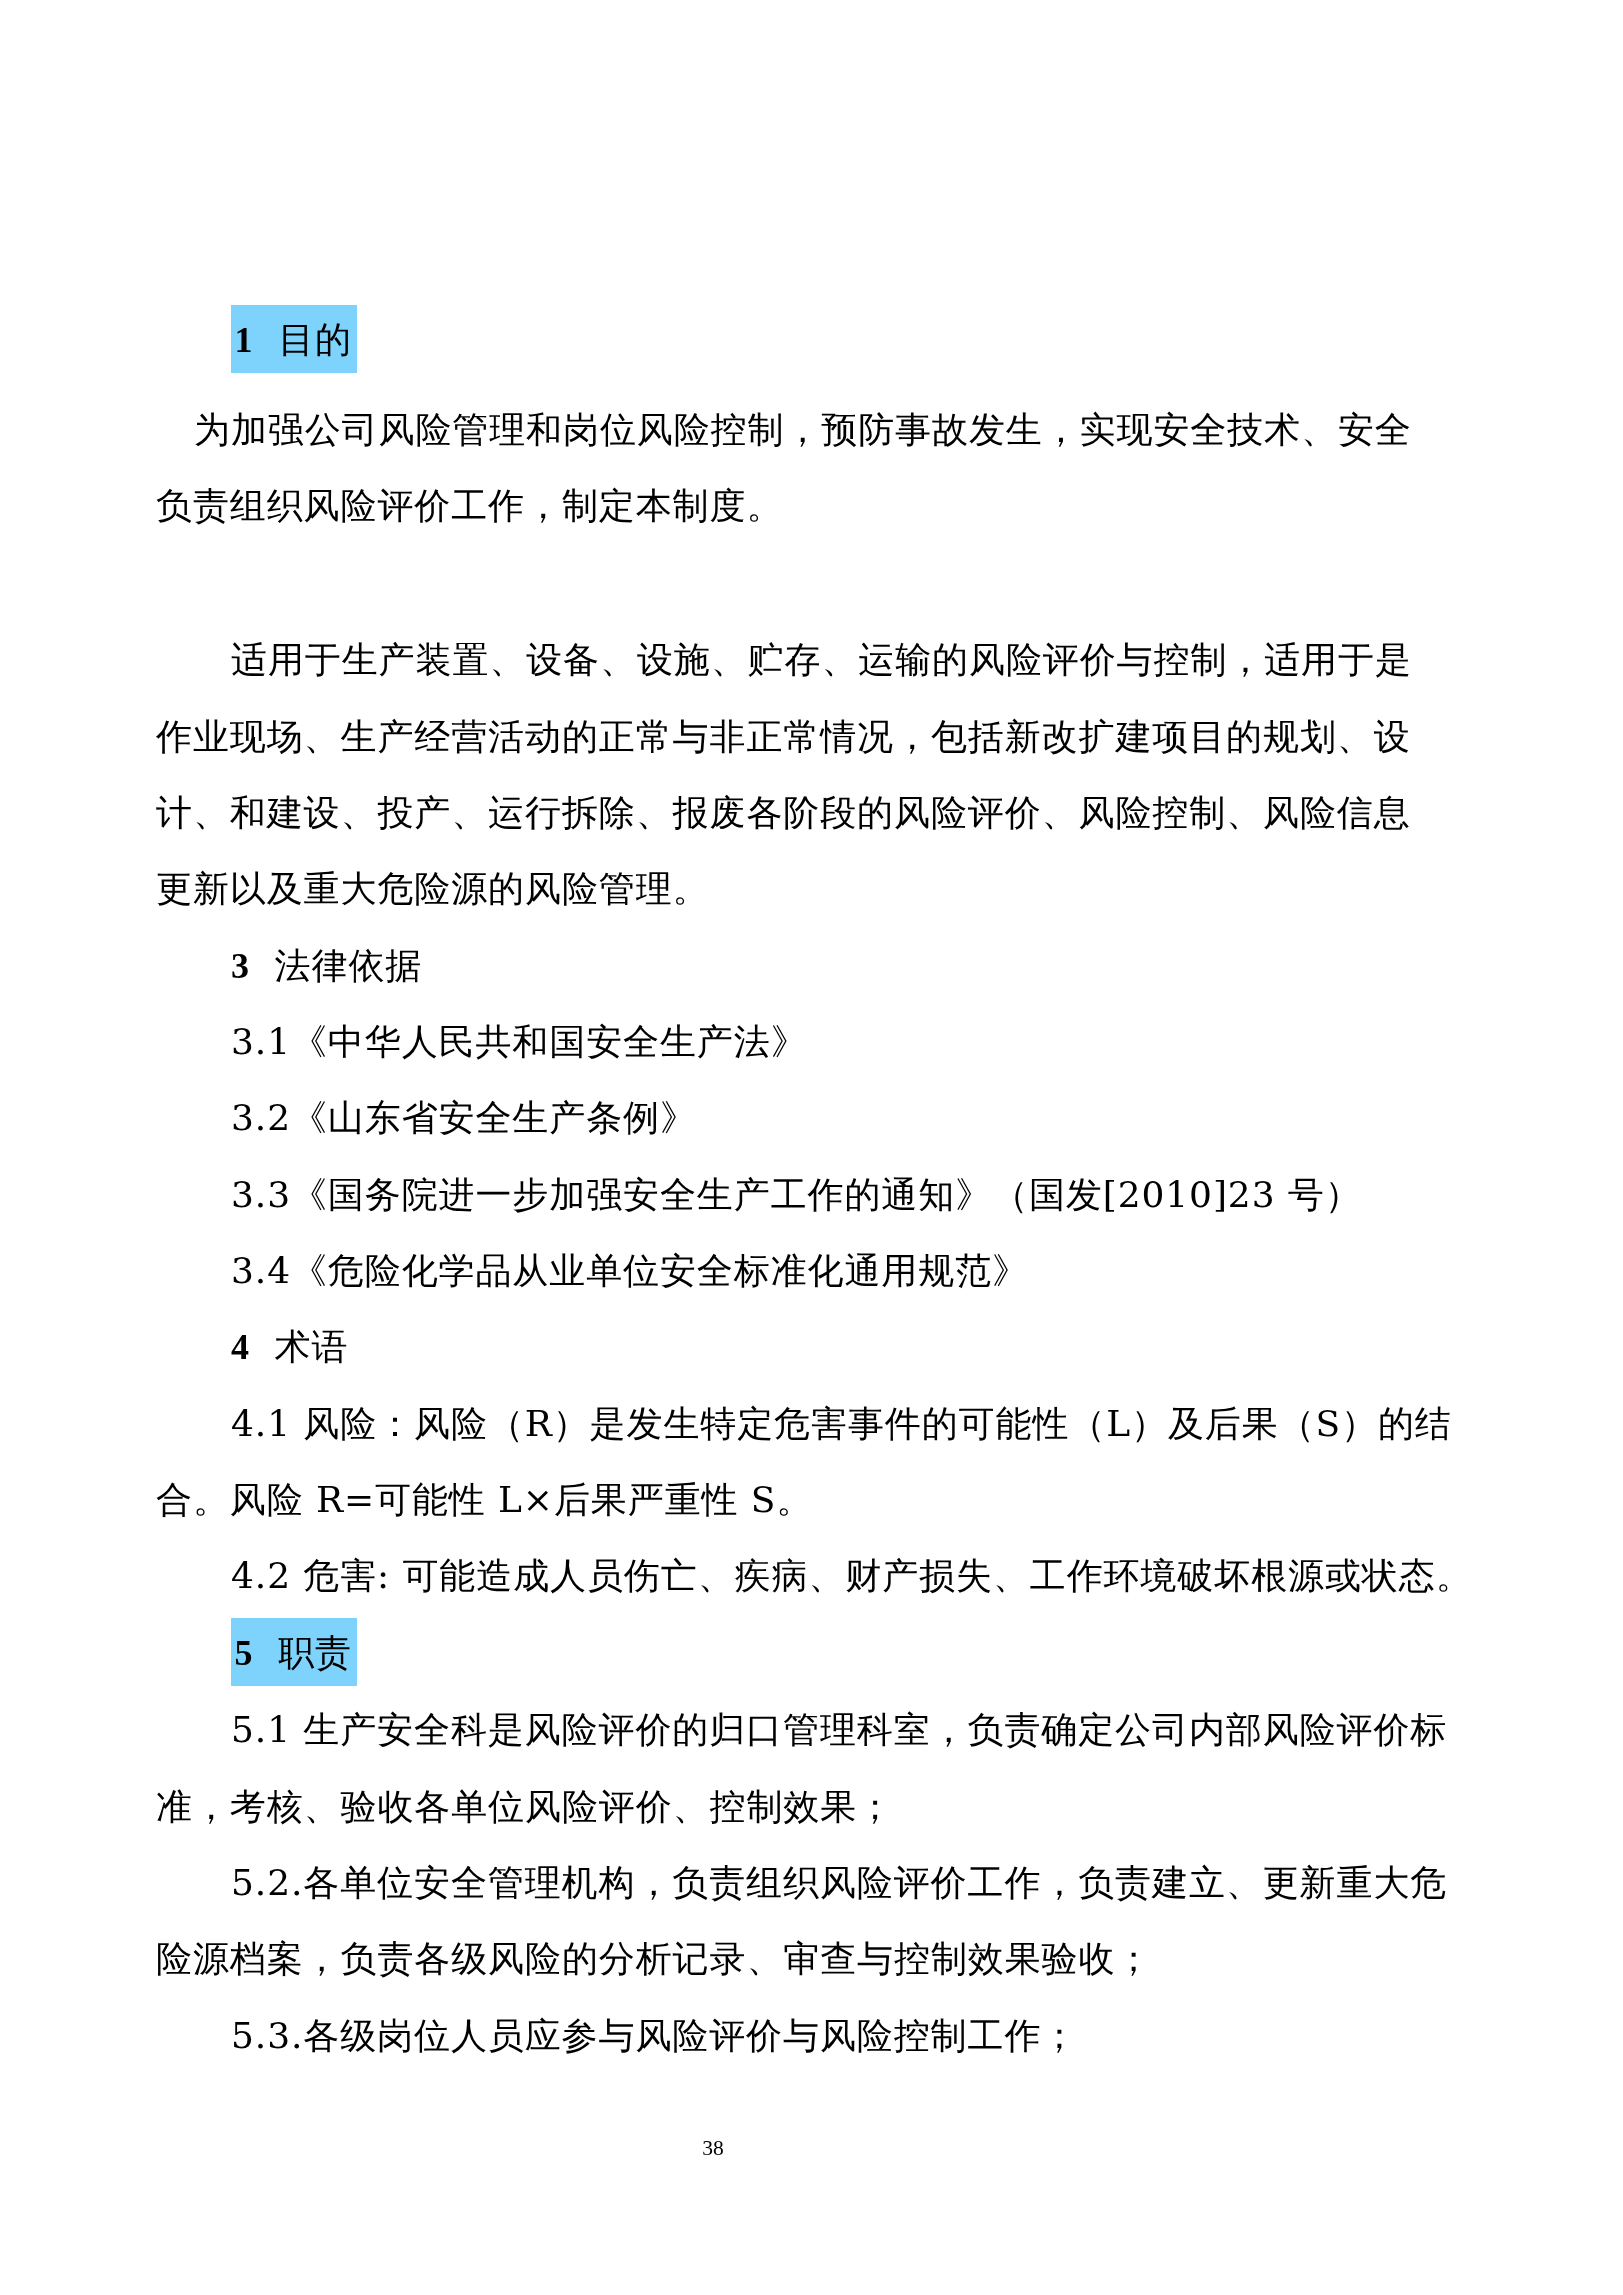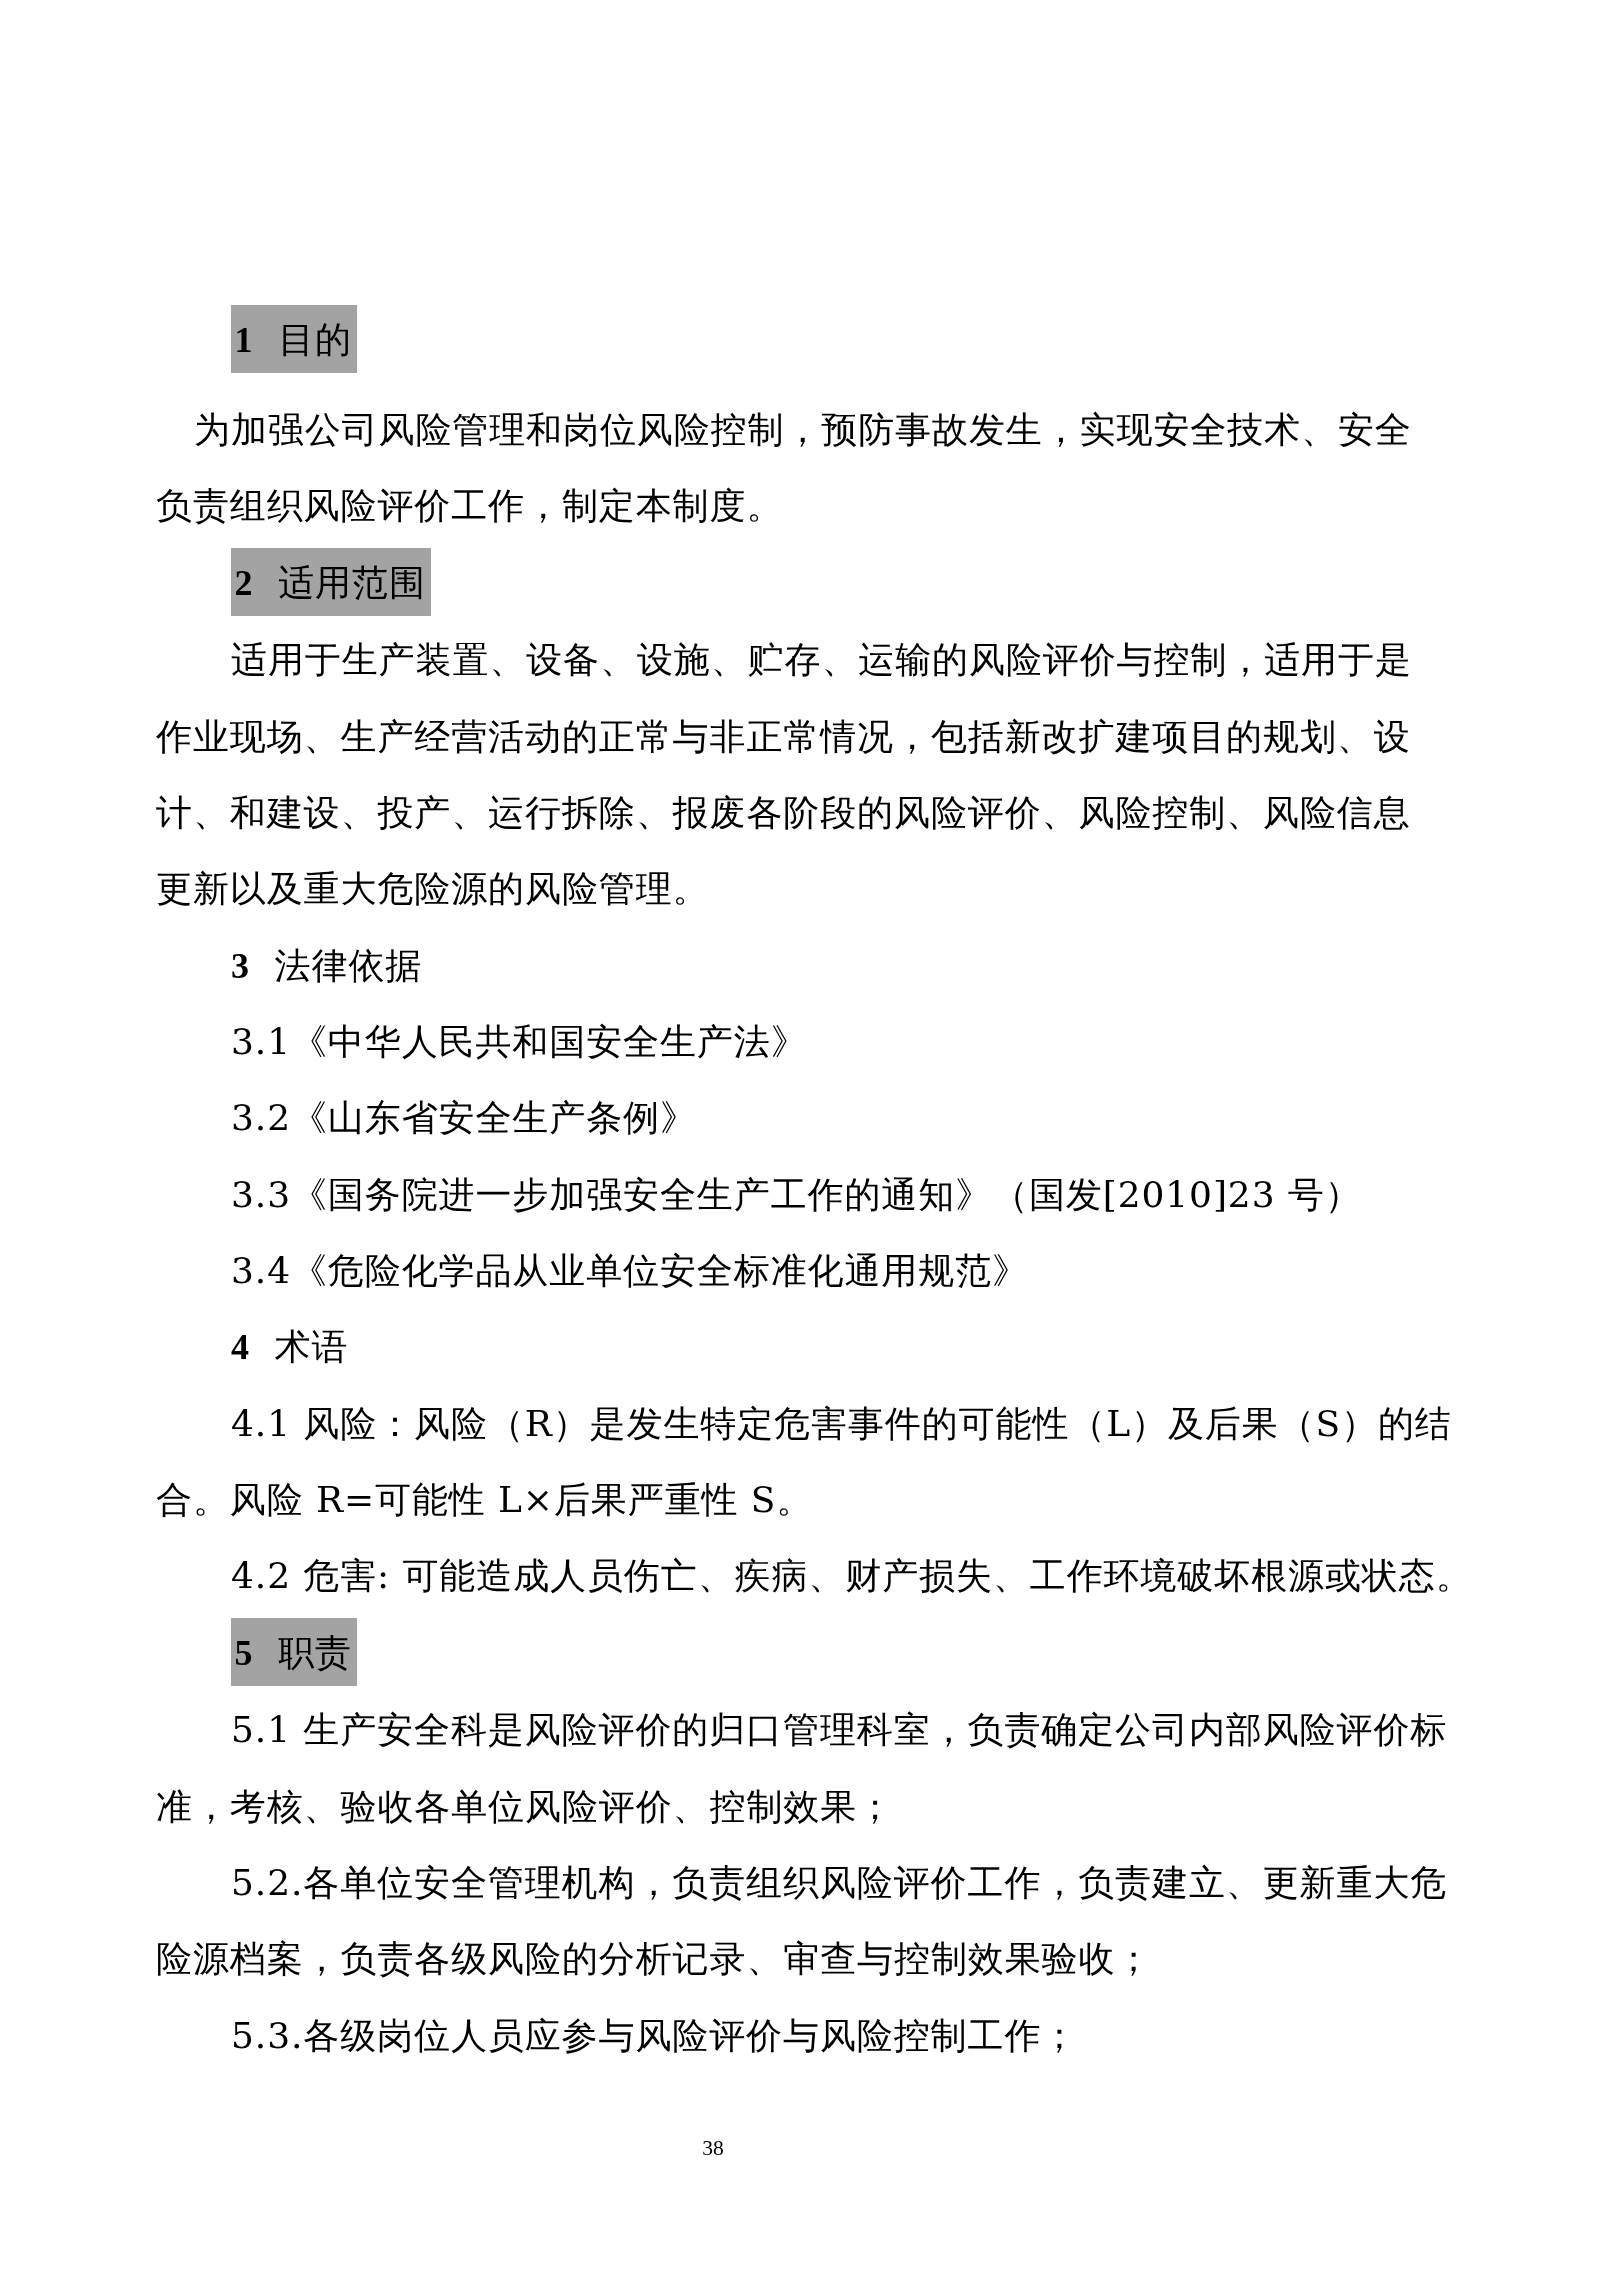--- a/index.html
+++ b/index.html
@@ -40,21 +40,21 @@
       font-size: 36px;
       line-height: 48px;
       white-space: nowrap;
       letter-spacing: 0.9px;
     }
     .indent {
       left: 231px;
       width: 1244px;
     }
     .hl {
-      background: #a3a3a3;
+      background: #7dd3fc;
       padding: 14.3px 4.8px 13px 3.6px;
     }
     .num {
       font-family: "Liberation Serif", serif;
       font-weight: bold;
     }
     .heading-text {
       font-weight: normal;
     }
     .page-number {
@@ -73,23 +73,20 @@
 
 <div class="page">
 
 
   <div class="line indent" style="top:316px;">
     <span class="hl"><span class="num">1</span>&nbsp;&nbsp;<span class="heading-text">目的</span></span>
   </div>
   <div class="line" style="top:406px; left:194px;">为加强公司风险管理和岗位风险控制，预防事故发生，实现安全技术、安全</div>
   <div class="line" style="top:482px;">负责组织风险评价工作，制定本制度。</div>
 
-  <div class="line indent" style="top:559px;">
-    <span class="hl"><span class="num">2</span>&nbsp;&nbsp;<span class="heading-text">适用范围</span></span>
-  </div>
   <div class="line indent" style="top:636px;">适用于生产装置、设备、设施、贮存、运输的风险评价与控制，适用于是</div>
   <div class="line" style="top:713px;">作业现场、生产经营活动的正常与非正常情况，包括新改扩建项目的规划、设</div>
   <div class="line" style="top:789px;">计、和建设、投产、运行拆除、报废各阶段的风险评价、风险控制、风险信息</div>
   <div class="line" style="top:865px;">更新以及重大危险源的风险管理。</div>
 
   <div class="line indent" style="top:942px;">
     <span class="num">3</span>&nbsp;&nbsp;<span class="heading-text">法律依据</span>
   </div>
   <div class="line indent" style="top:1018px;">3.1《中华人民共和国安全生产法》</div>
   <div class="line indent" style="top:1094px;">3.2《山东省安全生产条例》</div>

